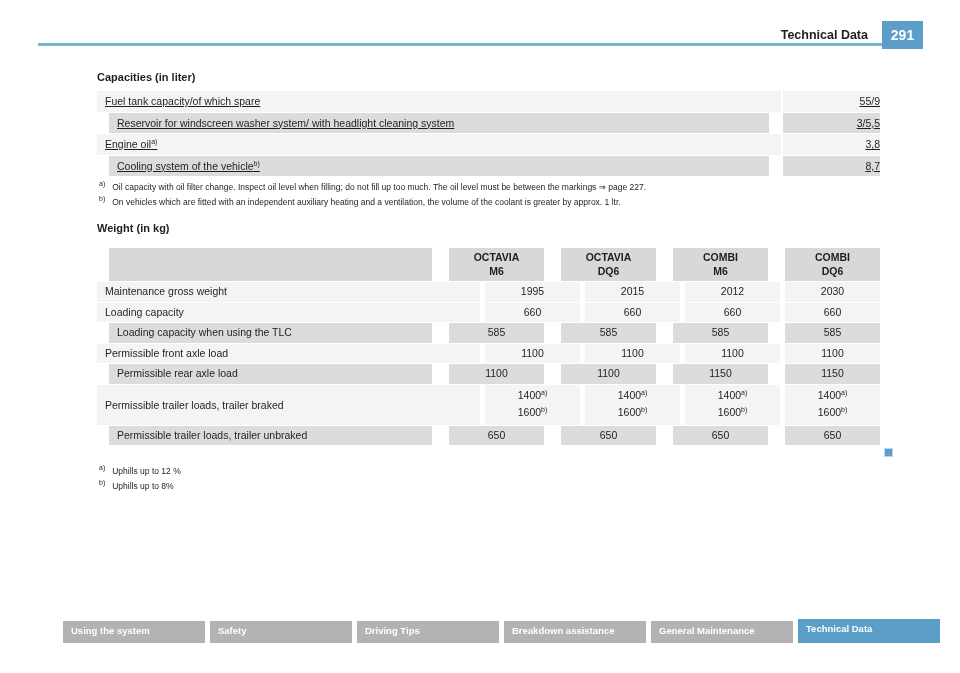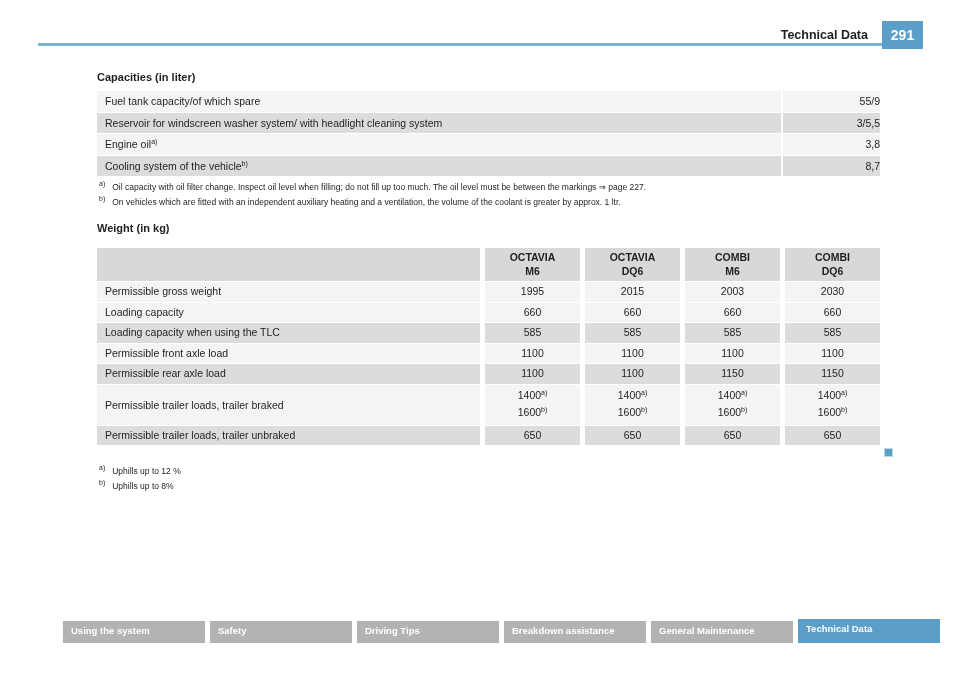--- a/index.html
+++ b/index.html
@@ -22,26 +22,26 @@
     color:#fff;font-weight:bold;font-size:14px;display:flex;align-items:center;justify-content:center;}
   .header-rule{position:absolute;top:43px;left:38px;width:844px;height:3px;background:var(--accent-rule);}
 
   .section-heading{position:absolute;font-size:11px;font-weight:bold;left:97px;}
   #cap-heading{top:71px;}
   #weight-heading{top:222px;}
 
   
   .trow{display:flex;margin-bottom:1px;}
   .tcell{font-size:10.5px;background:var(--row-light);}
-  .trow.dark .tcell{background:var(--row-dark);}
+  .trow.dark .tcell{background:var(--row-dark);margin-left:12px;}
   sup{font-size:7px;line-height:0;}
 
   
   .cap-table{position:absolute;top:91px;left:97px;width:783px;}
-  .cap-table .trow{gap:2px;}
+  .cap-table .trow{gap:2px;text-decoration:underline;}
   .cap-table .tcell{line-height:20.5px;height:20.5px;}
   .cap-label{flex:1;padding-left:8px;white-space:nowrap;overflow:hidden;}
   .cap-value{width:97px;text-align:right;}
 
   
   .footnotes{position:absolute;left:99px;}
   #cap-footnotes{top:183px;}
   #weight-footnotes{top:467px;}
   .footnote{font-size:8.5px;margin-bottom:5px;line-height:1.15;white-space:nowrap;}
   .footnote .fn-marker{font-size:7px;margin-right:7px;}
@@ -122,24 +122,24 @@
           <div>COMBI</div>
           <div>M6</div>
         </div>
         <div class="tcell wval whead">
           <div>COMBI</div>
           <div>DQ6</div>
         </div>
       </div>
     <div id="weight-rows">
         <div class="trow weight-row light">
-          <div class="tcell wlabel">Permissible gross weight</div>
+          <div class="tcell wlabel">Maintenance gross weight</div>
           <div class="tcell wval">1995</div>
           <div class="tcell wval">2015</div>
-          <div class="tcell wval">2003</div>
+          <div class="tcell wval">2012</div>
           <div class="tcell wval">2030</div>
         </div>
         <div class="trow weight-row light">
           <div class="tcell wlabel">Loading capacity</div>
           <div class="tcell wval">660</div>
           <div class="tcell wval">660</div>
           <div class="tcell wval">660</div>
           <div class="tcell wval">660</div>
         </div>
         <div class="trow weight-row dark">

